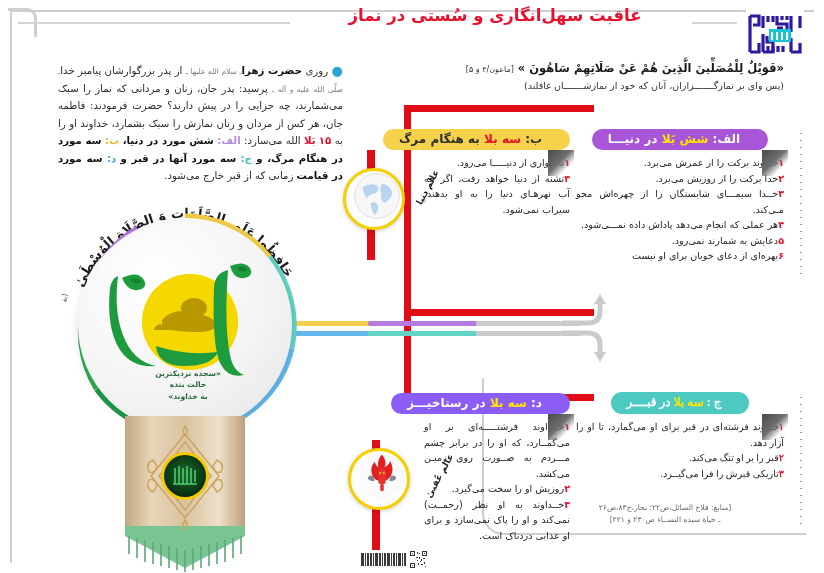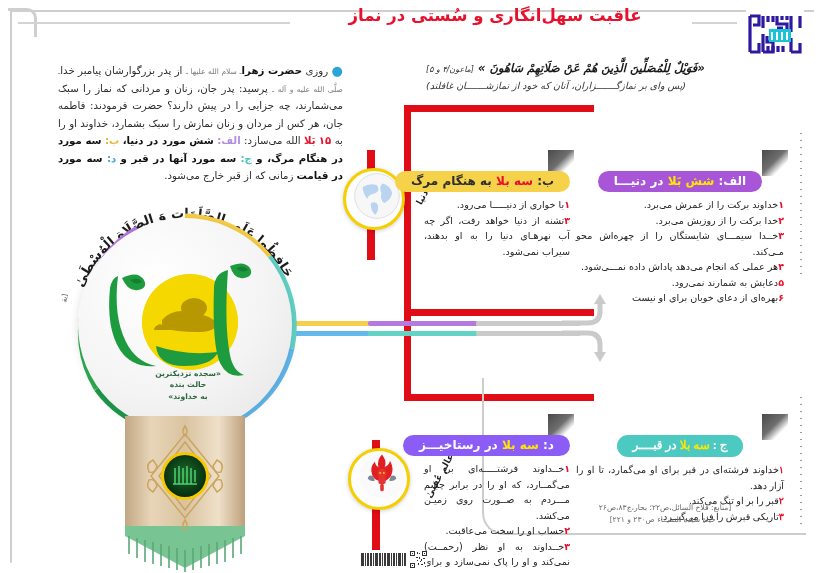--- a/index.html
+++ b/index.html
@@ -26,21 +26,21 @@
   }
   .title-rule{position:absolute;height:2px;background:#d4d4d4;top:22px;}
   .title-rule.l{left:18px;width:272px;}
   .title-rule.r{left:692px;width:45px;}
 
   
   .logo{position:absolute;right:18px;top:8px;width:62px;height:52px;}
   .logo svg{display:block;}
 
   
-  .verse-box{position:absolute;right:53px;top:60px;width:345px;text-align:left;direction:rtl;font-style:italic;}
+  .verse-box{position:absolute;right:40px;top:60px;width:345px;text-align:right;direction:rtl;}
   .verse-ar{font-size:11.5px;color:#1a1a1a;font-weight:bold;line-height:1.5;}
   .verse-ref{font-size:8px;color:#333;font-weight:normal;}
   .verse-fa{font-size:9.5px;color:#333;line-height:1.6;margin-top:1px;}
 
   
   .intro{
     position:absolute;left:58px;top:62px;width:285px;
     direction:rtl;text-align:justify;font-size:10.2px;line-height:1.72;color:#2b2b2b;
   }
   .intro b{font-weight:bold;color:#111;}
@@ -71,22 +71,22 @@
   .c-purple{left:368px;top:321px;width:110px;background:#b47ae0;}
   .c-blue{left:290px;top:331px;width:80px;background:#63b8ec;}
   .c-teal{left:368px;top:331px;width:110px;background:#63d3c6;}
   .c-gray-u{left:476px;top:321px;width:105px;background:#cacaca;}
   .c-gray-l{left:476px;top:331px;width:105px;background:#cacaca;}
 
   
   .card{position:absolute;direction:rtl;}
   .card-head{
     display:inline-block;color:#fff;font-weight:bold;font-size:12px;
-    padding:3px 16px 4px 16px;border-radius:14px;white-space:nowrap;
-    position:relative;z-index:3;margin-top:43px;
+    padding:3px 28px 4px 16px;border-radius:14px;white-space:nowrap;
+    position:relative;z-index:3;
   }
   .card-head .yy{color:#ffe600;}
   .card-head.dark{color:#2e2e2e;}
   .card-head.dark .yy{color:#e8112d;}
   .fold{
     position:absolute;width:26px;height:26px;z-index:2;
     background:linear-gradient(135deg,#4a4a4a 0%,#6e6e6e 45%,rgba(160,160,160,0) 72%);
   }
   .card-body{
     font-size:9.6px;line-height:1.62;color:#222;text-align:justify;direction:rtl;
@@ -275,21 +275,21 @@
   <div class="card" id="card-d">
     <div class="card-head" style="background:#8b5cf6">
       <span>د:</span>
       <span class="yy">سه</span>
       <span class="yy">بلا</span>
       <span>در رستاخیـــز</span>
     </div>
     <div class="fold" style="right:-4px;top:22px;"></div>
     <div class="card-body">
       <p><span class="n">۱</span><span>خــداوند فرشتـــــه‌ای بر او می‌گمــارد، که او را در برابر چشم مـــردم به صــورت روی زمیـن می‌کشد.</span></p>
-      <p><span class="n">۲</span><span>حساب او را سخت می‌عاقبت.</span></p>
+      <p><span class="n">۲</span><span>روزیش او را سخت می‌گیرد.</span></p>
       <p><span class="n">۳</span><span>خــداوند به او نظر (رحمــت) نمی‌کند و او را پاک نمی‌سازد و برای او عذابی دردناک است.</span></p>
     </div>
   </div>
 
   <div class="ic-circle" id="globe-ic">
     <svg viewBox="0 0 56 56" width="50" height="50" style="margin:0">
       <circle cx="28" cy="28" r="25" fill="#f7f7f7"></circle>
       <g fill="#b9d4f0">
         <path d="M12 18 q8 -5 16 -2 q4 6 -2 9 q-7 1 -9 6 q-5 -6 -5 -13z"></path>
         <path d="M21 36 q6 -3 8 2 q1 7 -3 11 q-5 -4 -5 -13z"></path>

